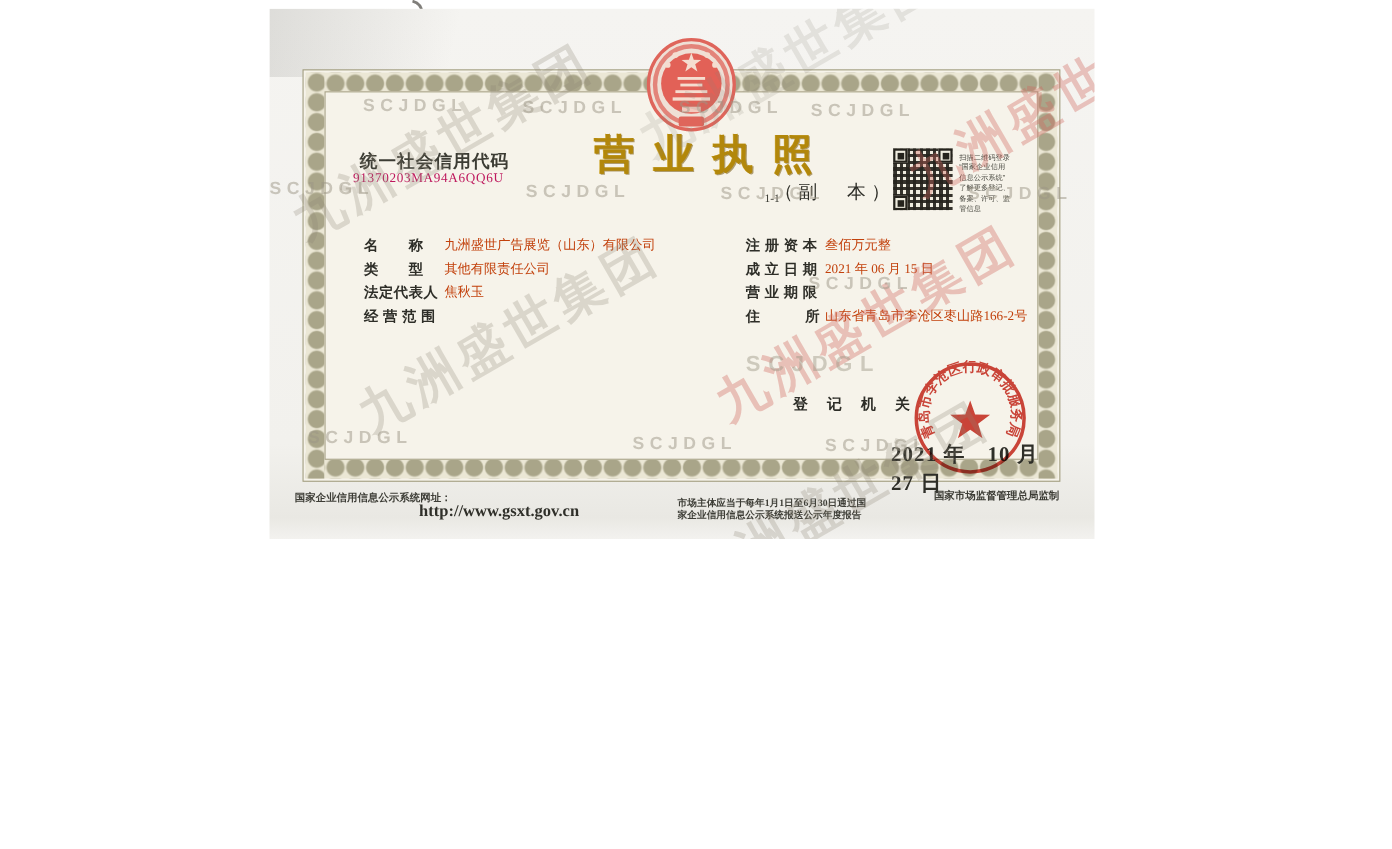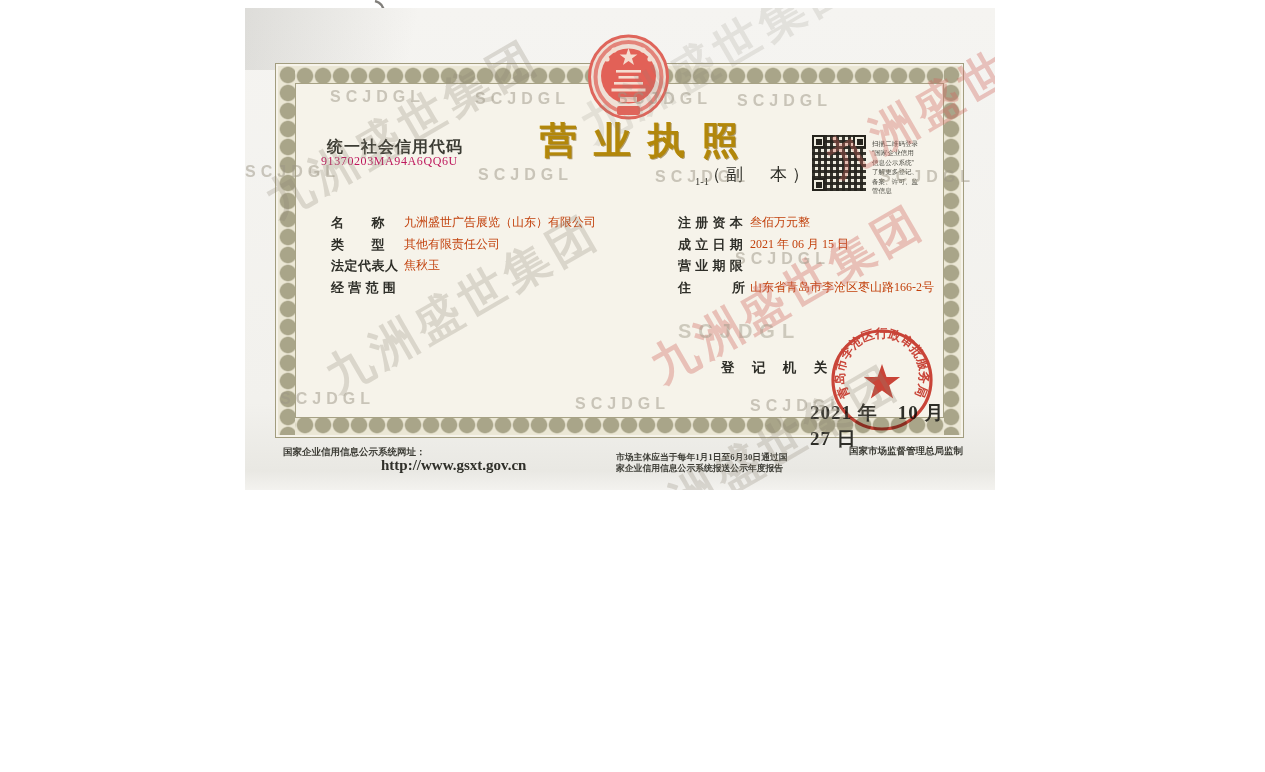--- a/index.html
+++ b/index.html
@@ -60,21 +60,21 @@
   .ry1{top:150px}.ry2{top:172px}.ry3{top:193px}.ry4{top:215px}
   .scope{left:128px;top:211px;width:313px;font-size:9.6px;line-height:10.45px;
          text-align:justify;color:#33332d}
 
   
   .auth{left:445px;top:295px;font-size:13.5px;font-weight:bold;letter-spacing:7px;color:#2d2d27}
   .date{left:534px;top:336px;font-size:19px;font-weight:bold;letter-spacing:1px;color:#2e2e28}
   .seal{left:553px;top:263px;width:106px;height:106px;mix-blend-mode:multiply;opacity:.9}
 
   
-  .f1{left:38px;top:438px;font-size:9.5px;font-weight:bold;color:#3d3d36}
+  .f1{left:23px;top:438px;font-size:9.5px;font-weight:bold;color:#3d3d36}
   .furl{left:136px;top:449px;font-size:15px;font-weight:bold;color:#2f2f29;
         font-family:Liberation Serif, serif}
   .fmid{left:371px;top:444px;font-size:8.8px;line-height:10.6px;font-weight:bold;color:#3d3d36;white-space:pre-line}
   .fright{left:604px;top:437px;font-size:9.5px;font-weight:bold;color:#3d3d36}
 
   
   .emblem{left:340px;top:26px;width:87px;height:86px}
 
   
   .wmm{left:216px;top:230px;font-size:27px;font-weight:bold;letter-spacing:19px;

